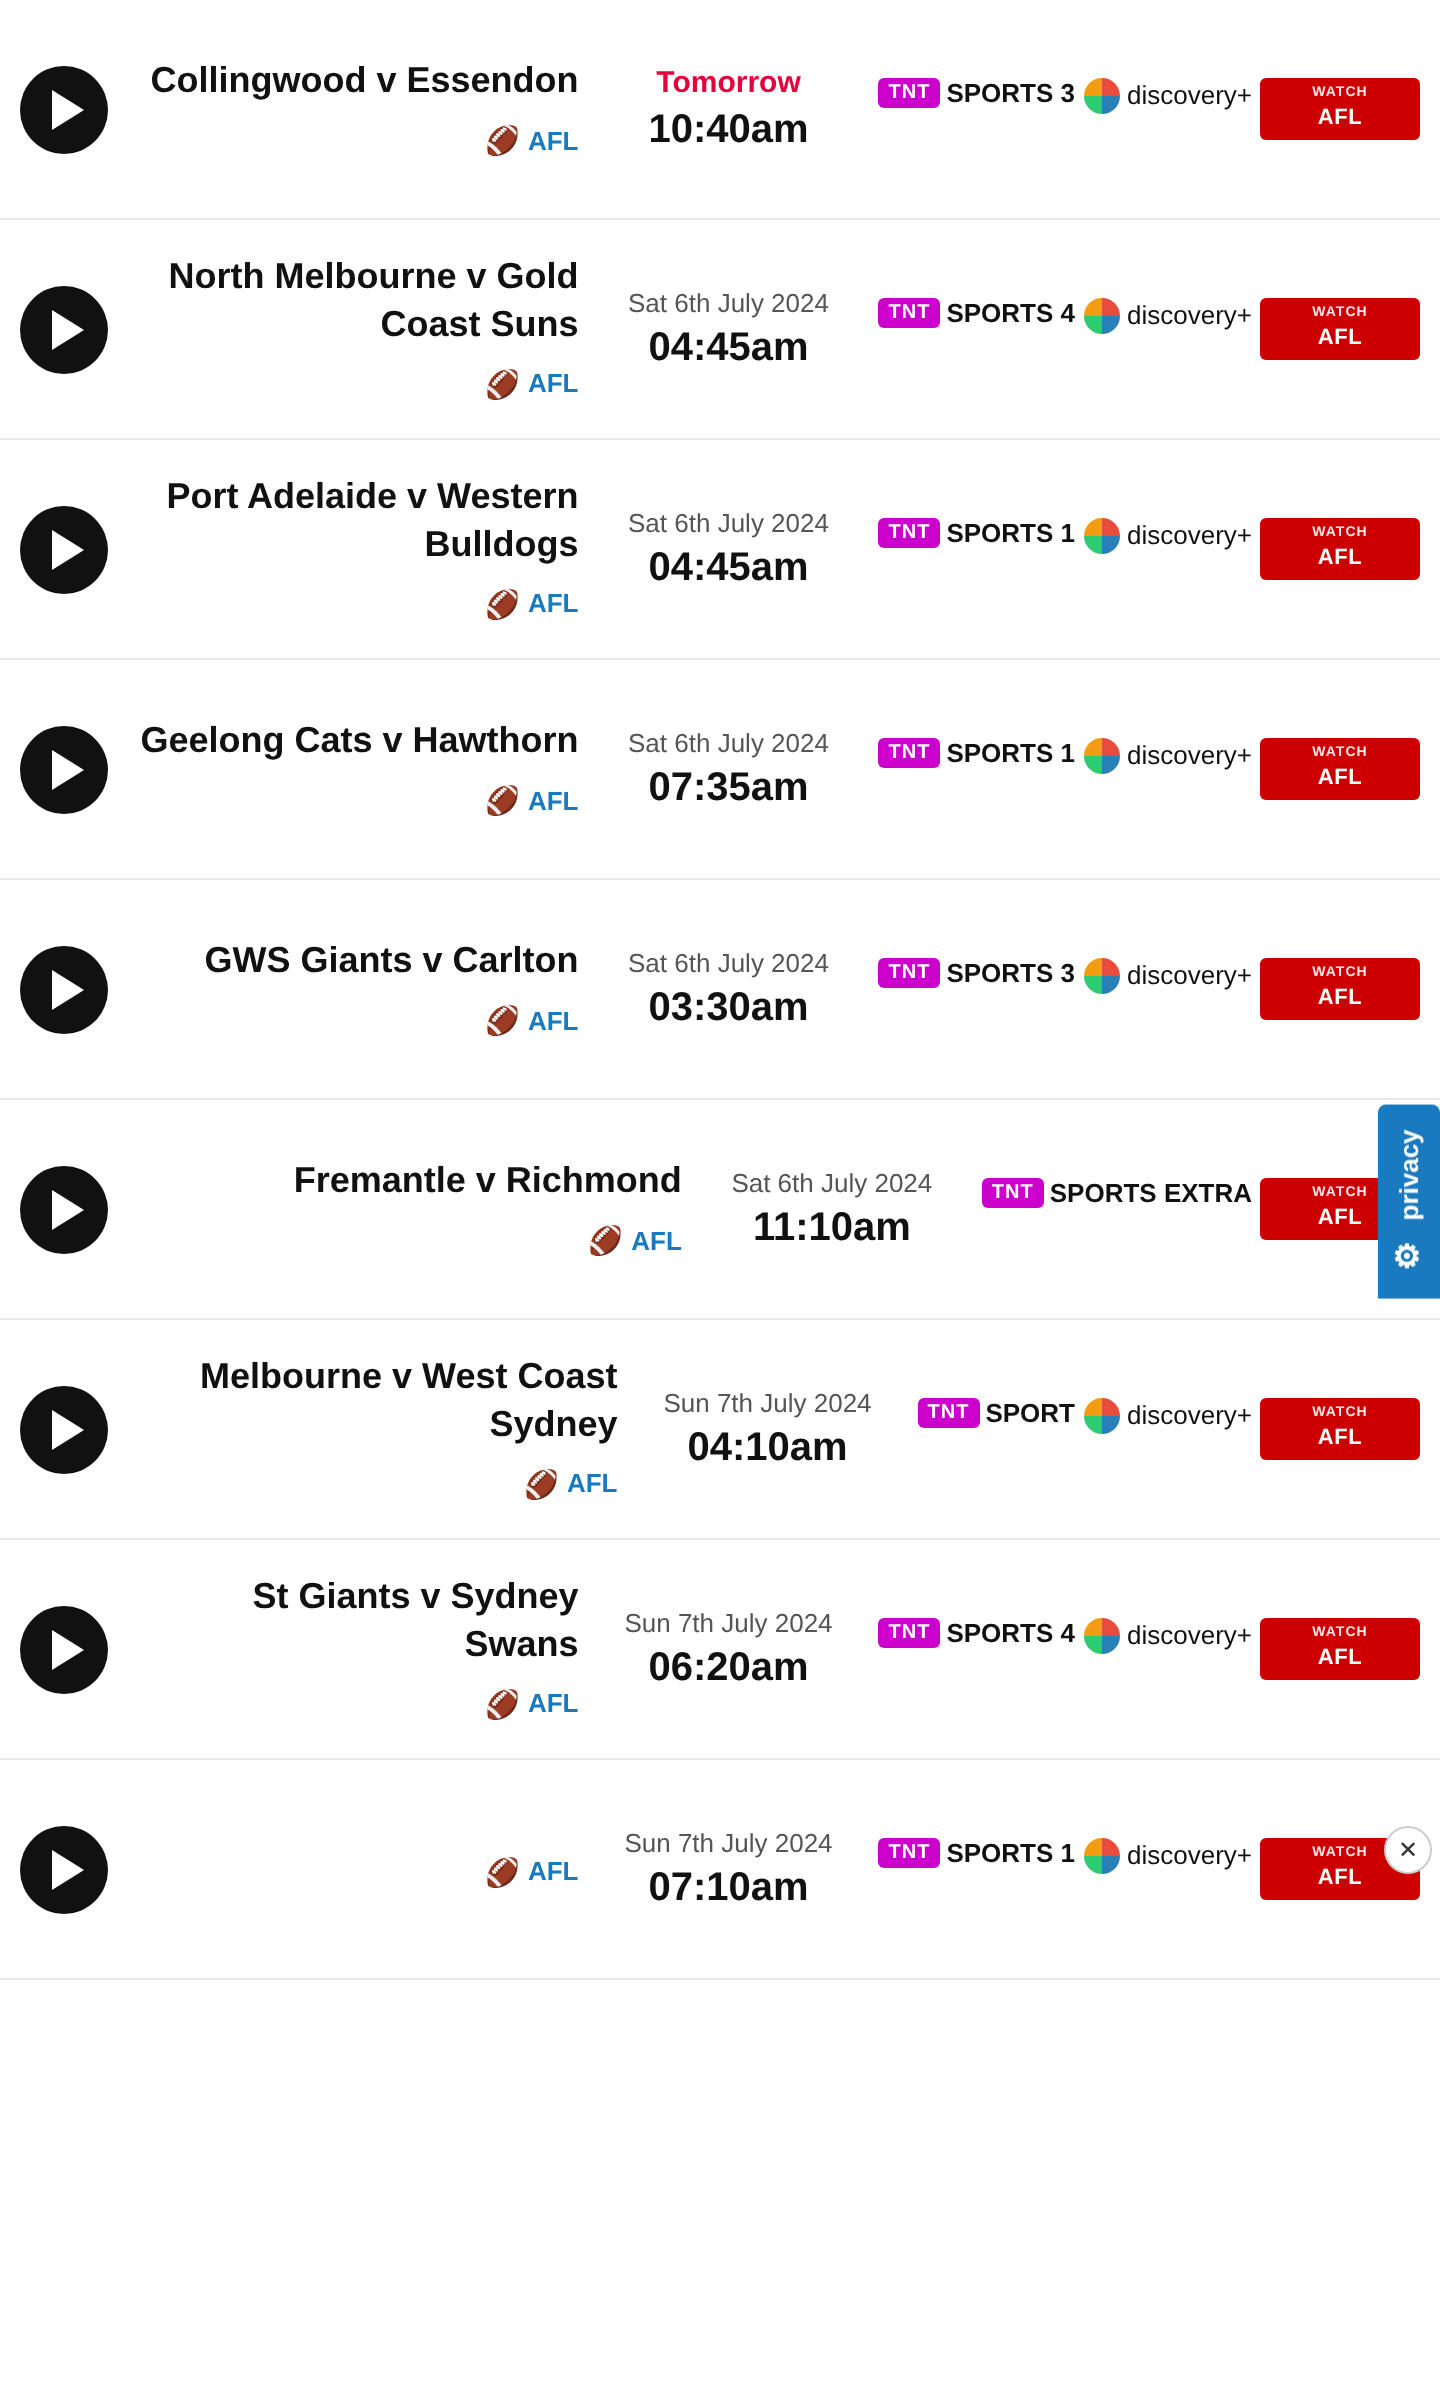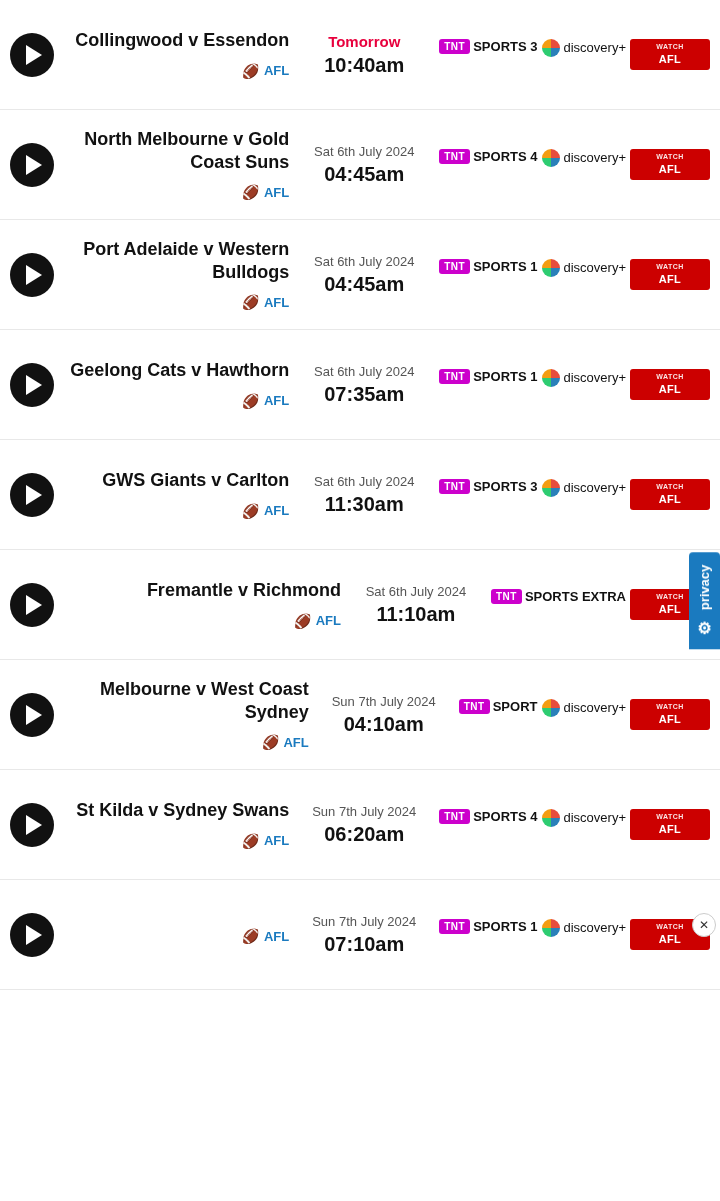--- a/index.html
+++ b/index.html
@@ -336,21 +336,21 @@
       </div>
     </div>
     <div class="match-row">
       <div class="play-btn"></div>
       <div class="match-info"><div class="match-title">GWS Giants v Carlton</div><div class="afl-badge">
           <span class="football-icon">🏈</span>
           <span class="afl-text">AFL</span>
         </div></div>
       <div class="match-time-col">
         <div class="match-date">Sat 6th July 2024</div>
-        <div class="match-time">11:30am</div>
+        <div class="match-time">03:30am</div>
       </div>
       <div class="channels-wrapper">
         <div class="channels-col">
           <div class="channel-tnt">
             <span class="tnt-logo">TNT</span>
             <span class="sports-label">SPORTS 3</span>
           </div>
           <div class="discovery-badge">
             <div class="discovery-circle"></div>
             <span class="discovery-text">discovery+</span>
@@ -407,21 +407,21 @@
           </div>
           <div class="watch-afl-btn">
             <div class="watch-afl-inner">watch</div>
             <div class="watch-afl-main">AFL</div>
           </div>
         </div>
       </div>
     </div>
     <div class="match-row">
       <div class="play-btn"></div>
-      <div class="match-info"><div class="match-title">St Kilda v Sydney Swans</div><div class="afl-badge">
+      <div class="match-info"><div class="match-title">St Giants v Sydney Swans</div><div class="afl-badge">
           <span class="football-icon">🏈</span>
           <span class="afl-text">AFL</span>
         </div></div>
       <div class="match-time-col">
         <div class="match-date">Sun 7th July 2024</div>
         <div class="match-time">06:20am</div>
       </div>
       <div class="channels-wrapper">
         <div class="channels-col">
           <div class="channel-tnt">

